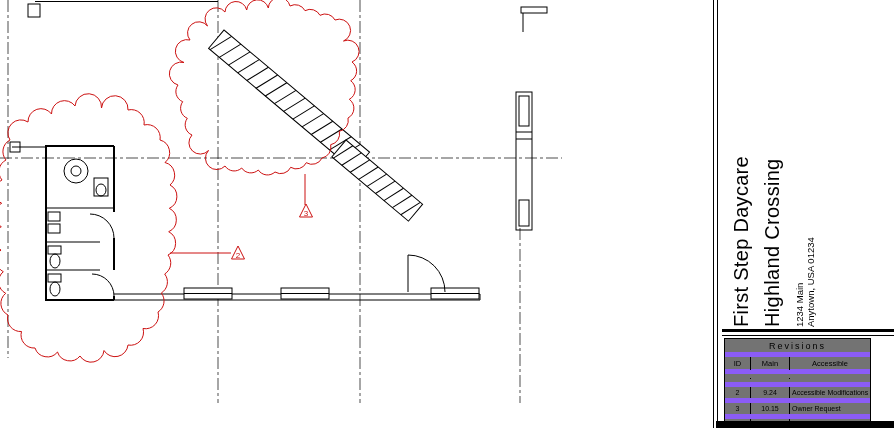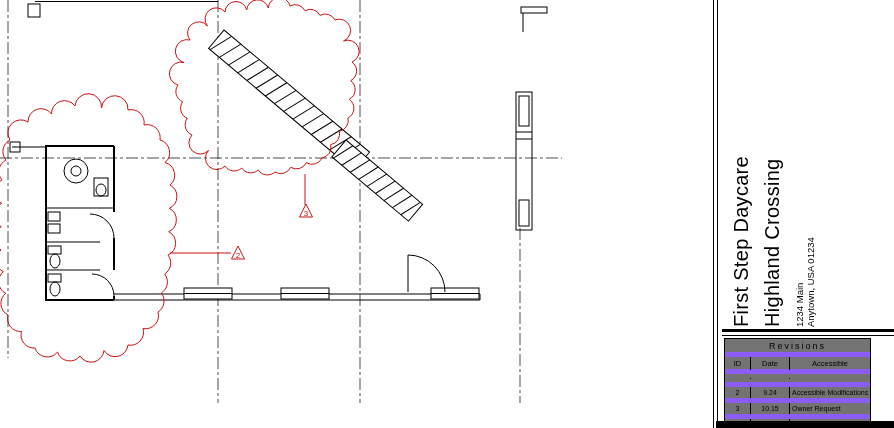--- a/index.html
+++ b/index.html
@@ -176,21 +176,21 @@
     <div class="vtext addr" style="left:795px;top:327px">1234 Main</div>
     <div class="vtext addr" style="left:806px;top:327px">Anytown, USA 01234</div>
 
     <div class="tb-rule"></div>
     <div class="tb-rule2"></div>
 
     <div class="rev-table">
       <div class="rev-title">Revisions</div>
       <div class="rev-flex rev-head">
         <span class="c1">ID</span>
-        <span class="c2">Date</span>
+        <span class="c2">Main</span>
         <span class="c3">Accessible</span>
       </div>
       <div class="rev-flex rev-gap">
         <span class="c1"></span>
         <span class="c2"></span>
         <span class="c3"></span>
       </div>
       <div class="rev-flex rev-row">
         <span class="c1">2</span>
         <span class="c2">9.24</span>

